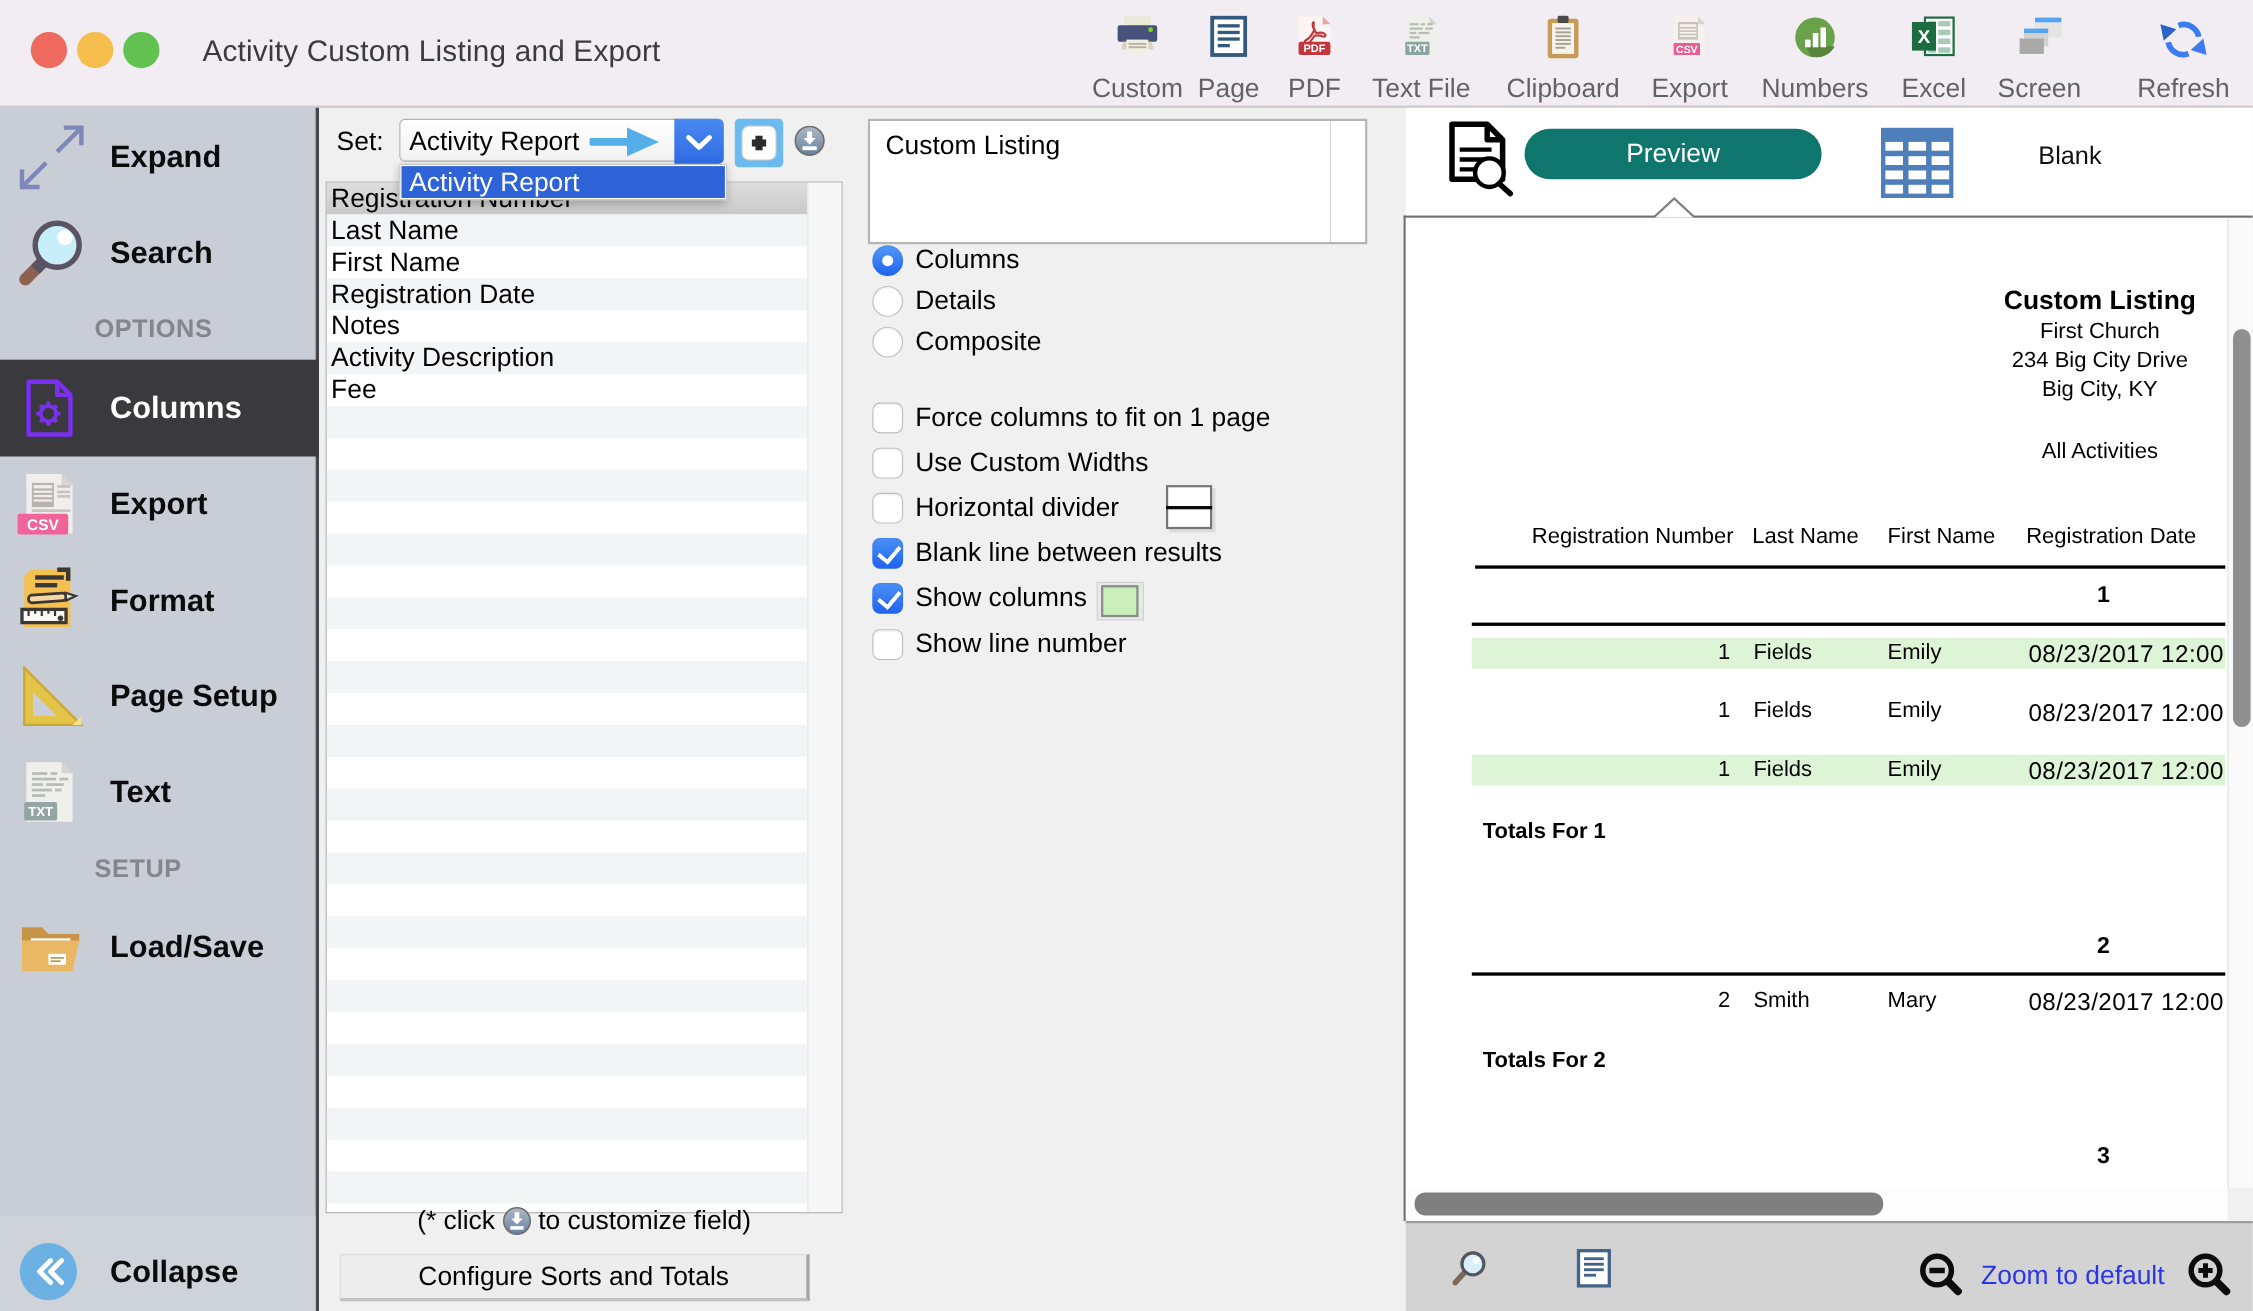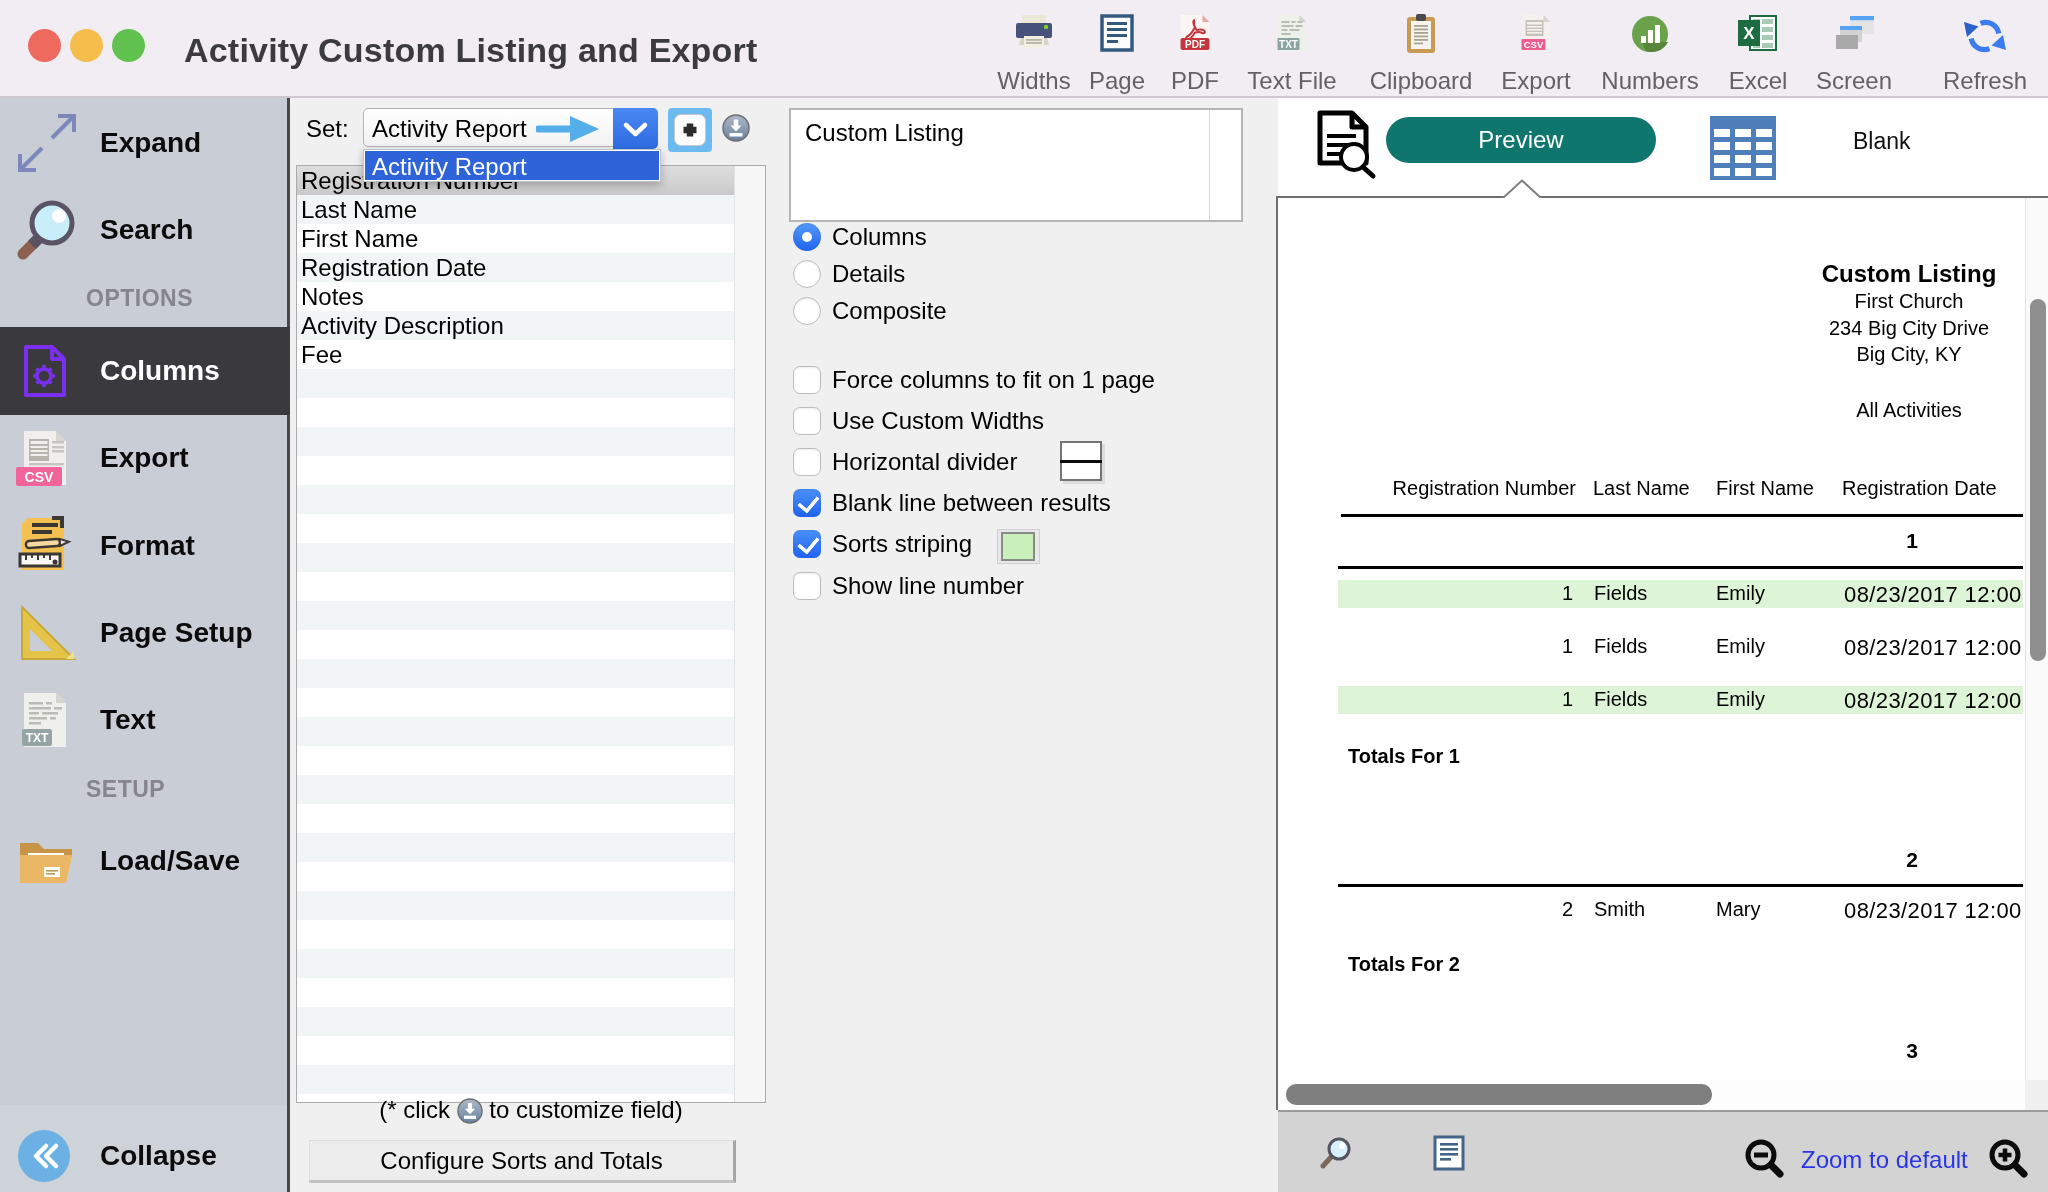--- a/index.html
+++ b/index.html
@@ -2,21 +2,21 @@
 <html><head>
 <meta charset="utf-8">
 <style>
   * { margin:0; padding:0; box-sizing:border-box; }
   html,body { width:2048px; height:1192px; }
   body { font-family:"Liberation Sans", sans-serif; position:relative; background:#f0f0f0; overflow:hidden; }
 
   
   #titlebar { position:absolute; left:0; top:0; width:2048px; height:98px; background:#f2edf3; border-bottom:2px solid #cfc8cf; }
   .light { position:absolute; top:29px; width:33px; height:33px; border-radius:50%; }
-  #titlebar h1 { position:absolute; left:184px; top:31px; font-size:34px; font-weight:bold; color:#3b3b3d; letter-spacing:0.2px; }
+  #titlebar h1 { position:absolute; left:184px; top:31px; font-size:27px; font-weight:normal; color:#3b3b3d; letter-spacing:0.2px; }
   .tbitem { position:absolute; top:0; height:96px; }
   .tbitem .lbl { position:absolute; top:67px; left:50%; transform:translateX(-50%); font-size:24px; color:#626264; white-space:nowrap; }
   .tbitem svg { position:absolute; top:14px; left:50%; transform:translateX(-50%); }
 
   
   #sidebar { position:absolute; left:0; top:98px; width:290px; height:1094px; background:#c9cdd6; border-right:3px solid #46464b; }
   .sbrow { position:absolute; left:0; width:288px; height:88px; }
   .sbrow .txt { position:absolute; left:100px; top:50%; transform:translateY(-50%); font-size:28px; font-weight:bold; color:#0b0b0c; white-space:nowrap; }
   .sbrow svg, .sbrow .ic { position:absolute; left:14px; top:50%; transform:translateY(-50%); }
   .sbsec { position:absolute; left:86px; font-size:23px; font-weight:bold; color:#85858b; letter-spacing:0.5px; }
@@ -90,21 +90,21 @@
   <div class="tbitem" style="left:994px; width:80px;">
     <svg width="40" height="38" viewBox="0 0 40 38">
       <rect x="8" y="1" width="24" height="9" fill="#ece8d8"></rect>
       <rect x="2" y="9" width="36" height="15" rx="2" fill="#46527a"></rect>
       <circle cx="32" cy="13" r="2.2" fill="#7ed321"></circle>
       <path d="M7 24 h26 l2 7 h-30 z" fill="#d8d4c4"></path>
       <rect x="10" y="22" width="20" height="12" fill="#f2efe2"></rect>
       <rect x="12" y="25" width="16" height="1.8" fill="#b8b4a4"></rect>
         <rect x="12" y="28" width="16" height="1.8" fill="#b8b4a4"></rect>
     </svg>
-    <span class="lbl">Widths</span>
+    <span class="lbl">Custom</span>
     </div>
   <div class="tbitem" style="left:1077px; width:80px;">
     <svg width="34" height="38" viewBox="0 0 34 38">
       <rect x="2" y="2" width="30" height="34" fill="#fff" stroke="#33597e" stroke-width="3.5"></rect>
       <g fill="#33597e">
         <rect x="7" y="8" width="20" height="3"></rect>
           <rect x="7" y="14" width="20" height="3"></rect>
           <rect x="7" y="20" width="20" height="3"></rect>
           <rect x="7" y="26" width="11" height="3"></rect>
       </g>
@@ -444,21 +444,21 @@
 <div class="optlbl" style="top:297px;">Composite</div>
 <div class="check" style="top:366px;"></div>
 <div class="optlbl" style="top:366px;">Force columns to fit on 1 page</div>
 <div class="check" style="top:407px;"></div>
 <div class="optlbl" style="top:407px;">Use Custom Widths</div>
 <div class="check" style="top:448px;"></div>
 <div class="optlbl" style="top:448px;">Horizontal divider</div>
 <div class="check on" style="top:489px;"></div>
 <div class="optlbl" style="top:489px;">Blank line between results</div>
 <div class="check on" style="top:530px;"></div>
-<div class="optlbl" style="top:530px;">Sorts striping</div>
+<div class="optlbl" style="top:530px;">Show columns</div>
 <div class="check" style="top:572px;"></div>
 <div class="optlbl" style="top:572px;">Show line number</div>
 <div id="divicon"></div>
 <div id="swatch">
     <div class="in"></div>
   </div>
 
 <div id="pv-top">
   <svg style="position:absolute; left:38px; top:12px;" width="62" height="70" viewBox="0 0 62 70">
     <path d="M4 3 h32 l14 14 v36 h-46 z" fill="#fff" stroke="#000" stroke-width="5" stroke-linejoin="round"></path>

